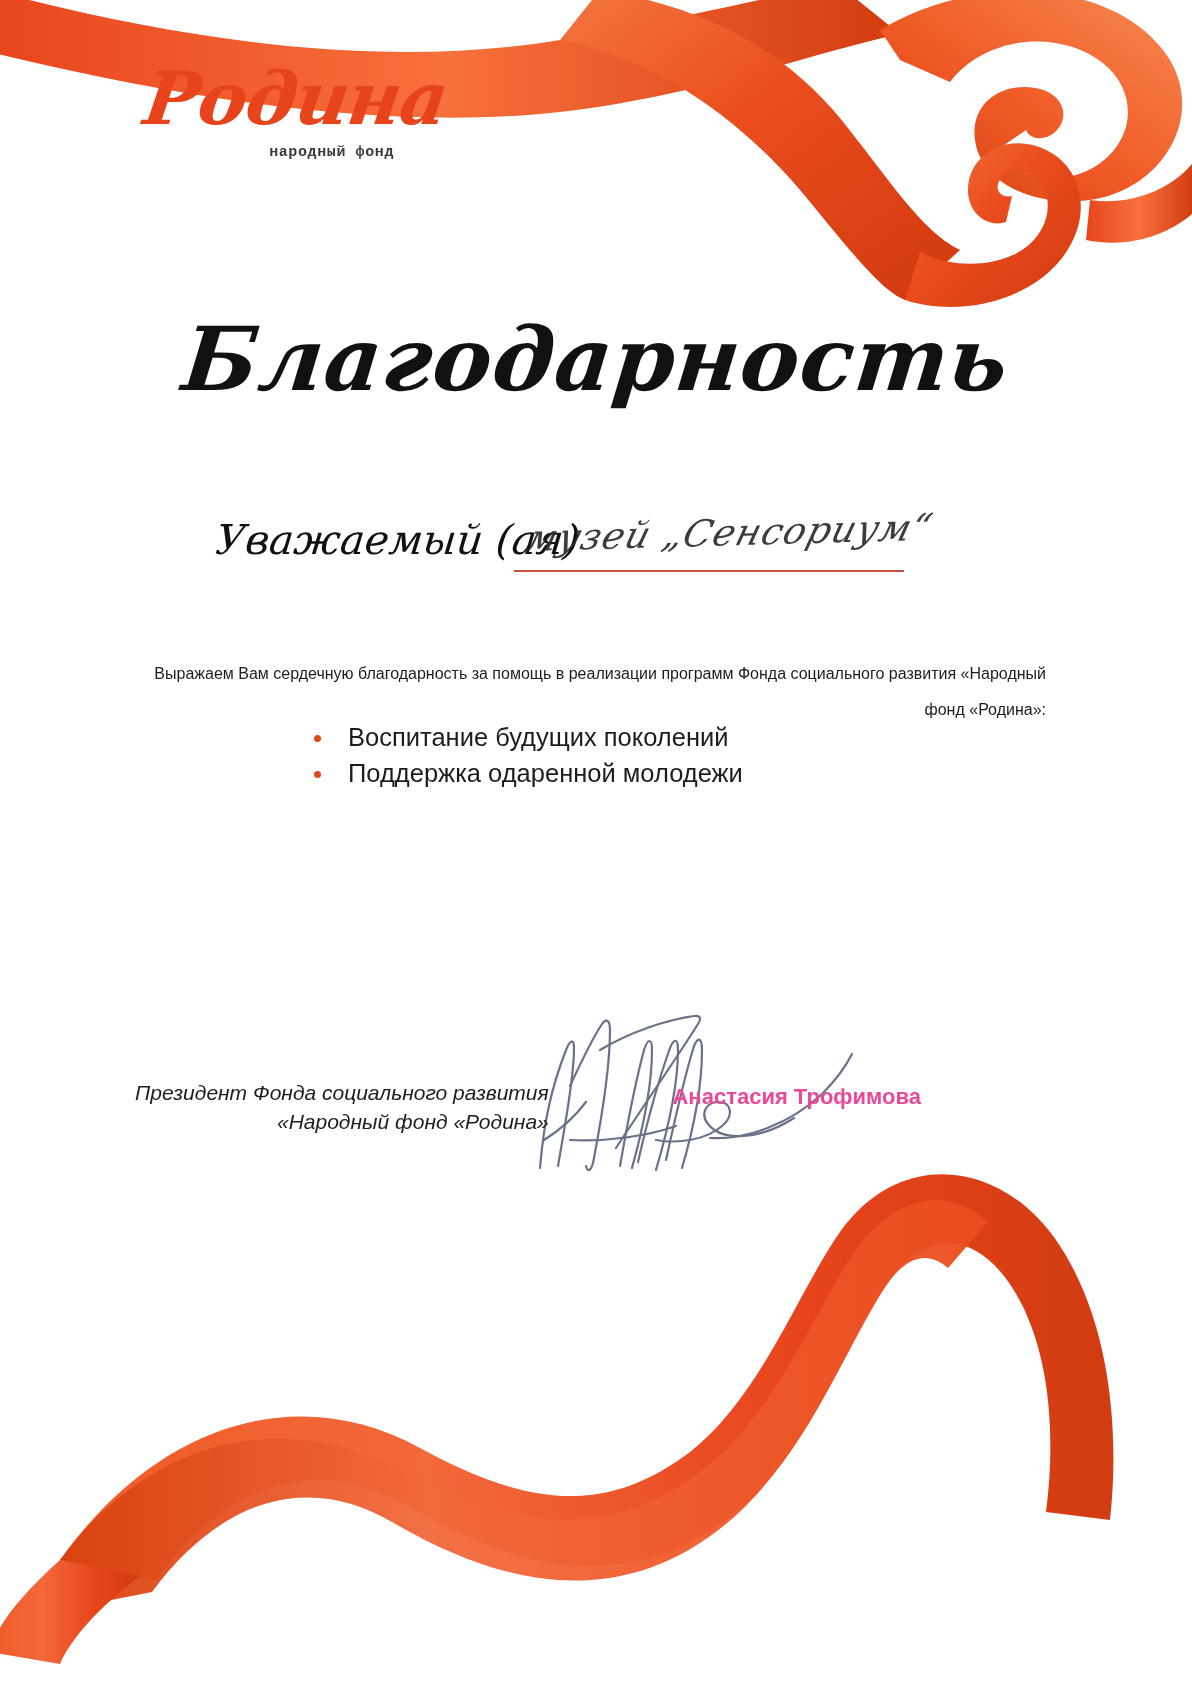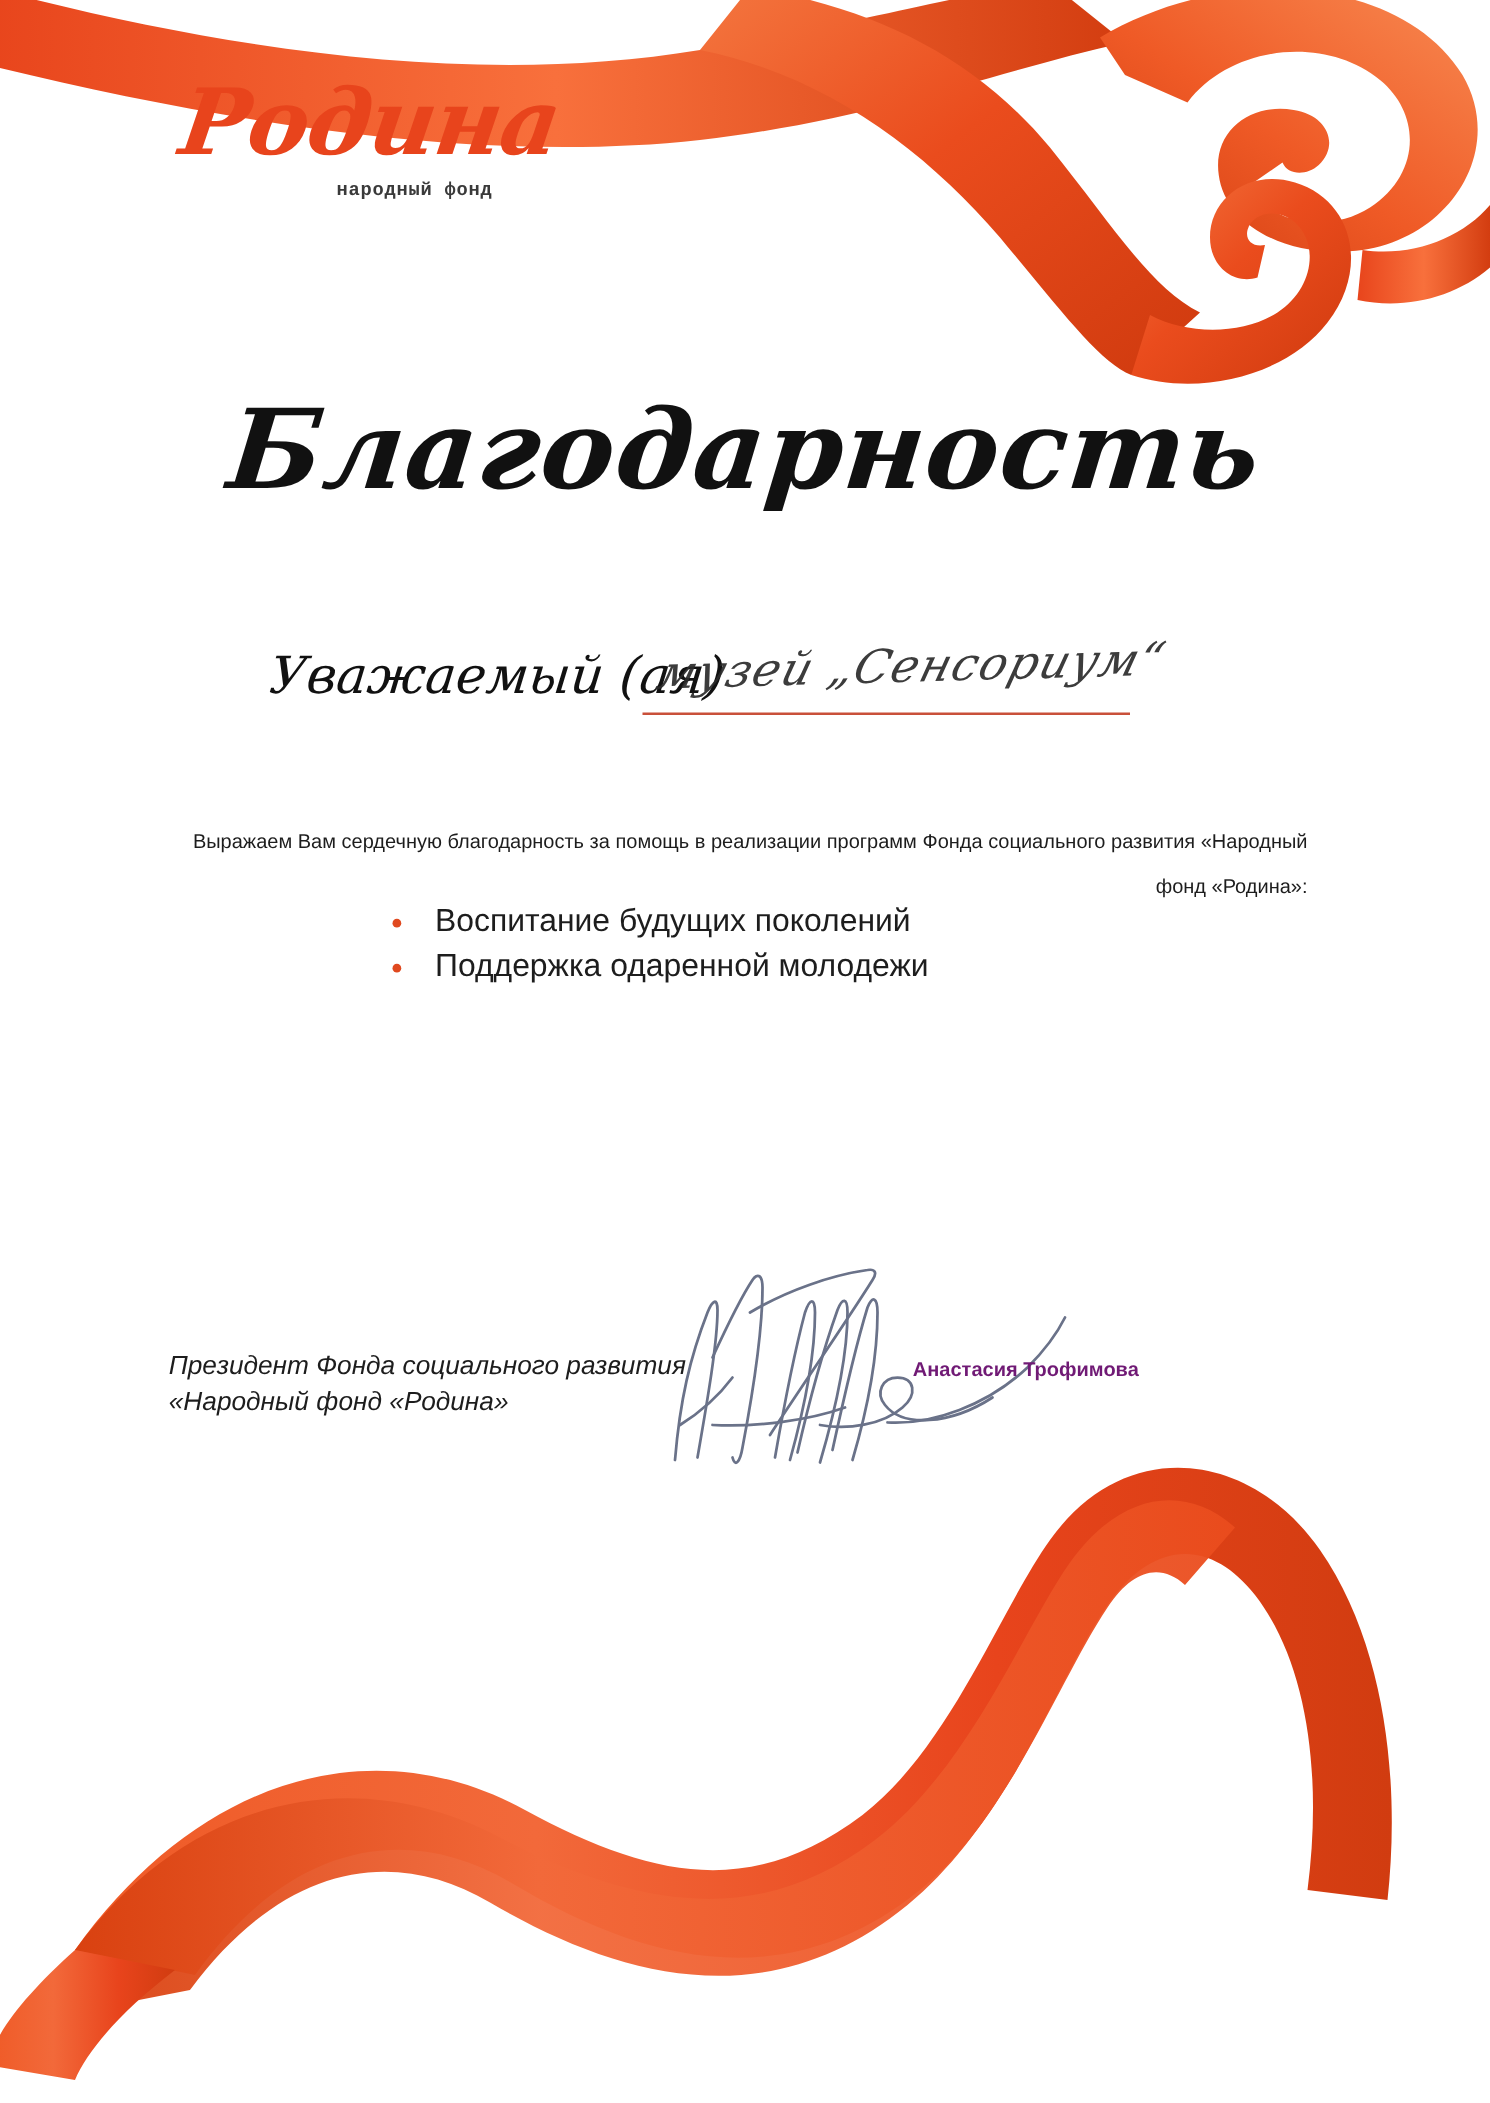--- a/index.html
+++ b/index.html
@@ -173,41 +173,42 @@
     color: #1d1d1d;
   }
 
   
   .signature-area {
     position: absolute;
     left: 0;
     top: 1000px;
     width: 1032px;
     height: 200px;
+    text-align: right;
   }
   .sig-role {
     position: absolute;
     left: 135px;
     top: 78px;
     font-family: "Liberation Sans", sans-serif;
     font-style: italic;
     font-size: 21px;
     line-height: 29px;
     color: #1d1d1d;
     white-space: nowrap;
   }
   .sig-name {
     position: absolute;
-    right: 121px;
+    right: 111px;
     top: 82px;
     font-family: "Liberation Sans", sans-serif;
     font-weight: 700;
-    font-size: 16px;
+    font-size: 22px;
     line-height: 29px;
-    color: #701a75;
+    color: #ec4899;
     white-space: nowrap;
   }
   .sig-scribble {
     position: absolute;
     left: 470px;
     top: -10px;
     width: 400px;
     height: 200px;
   }
 </style>

